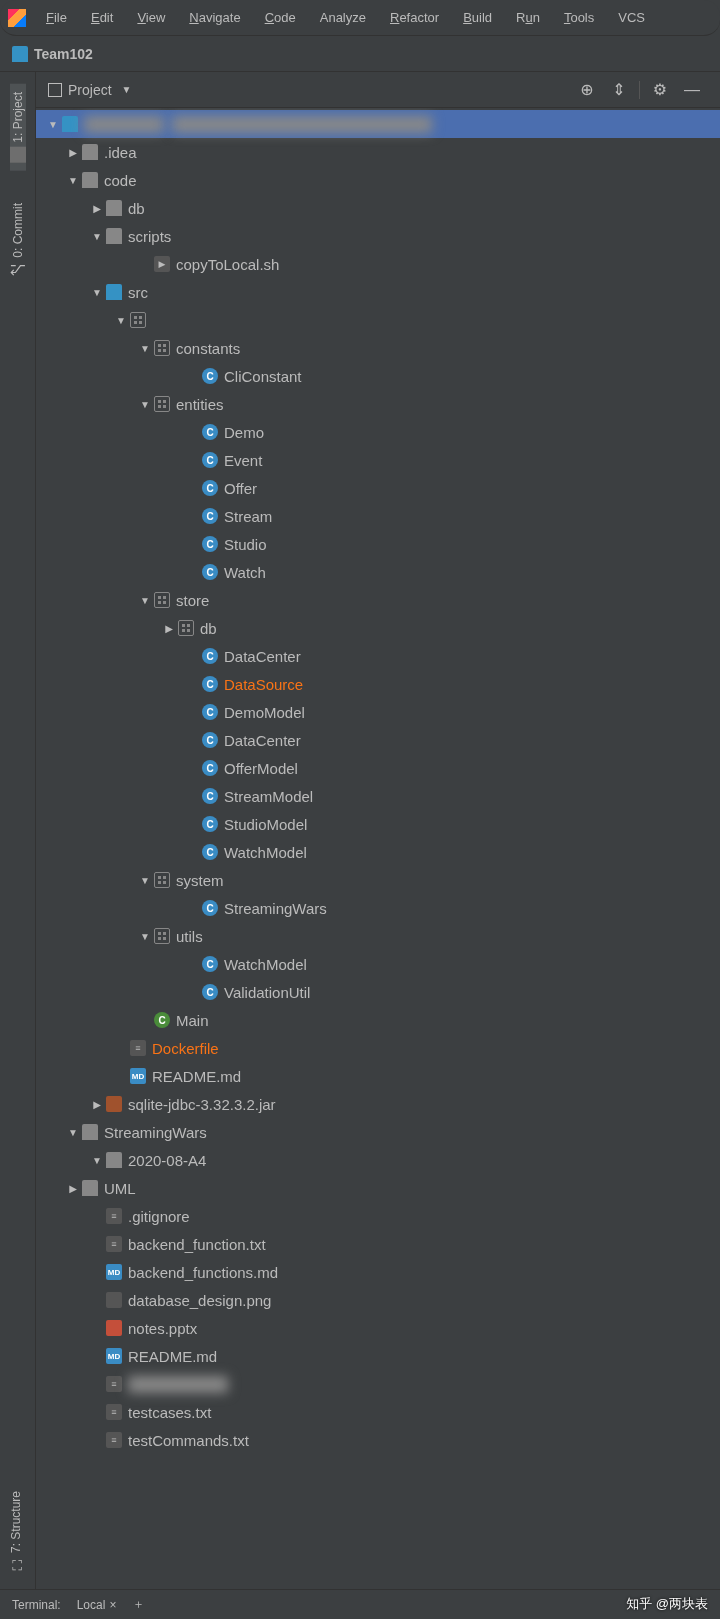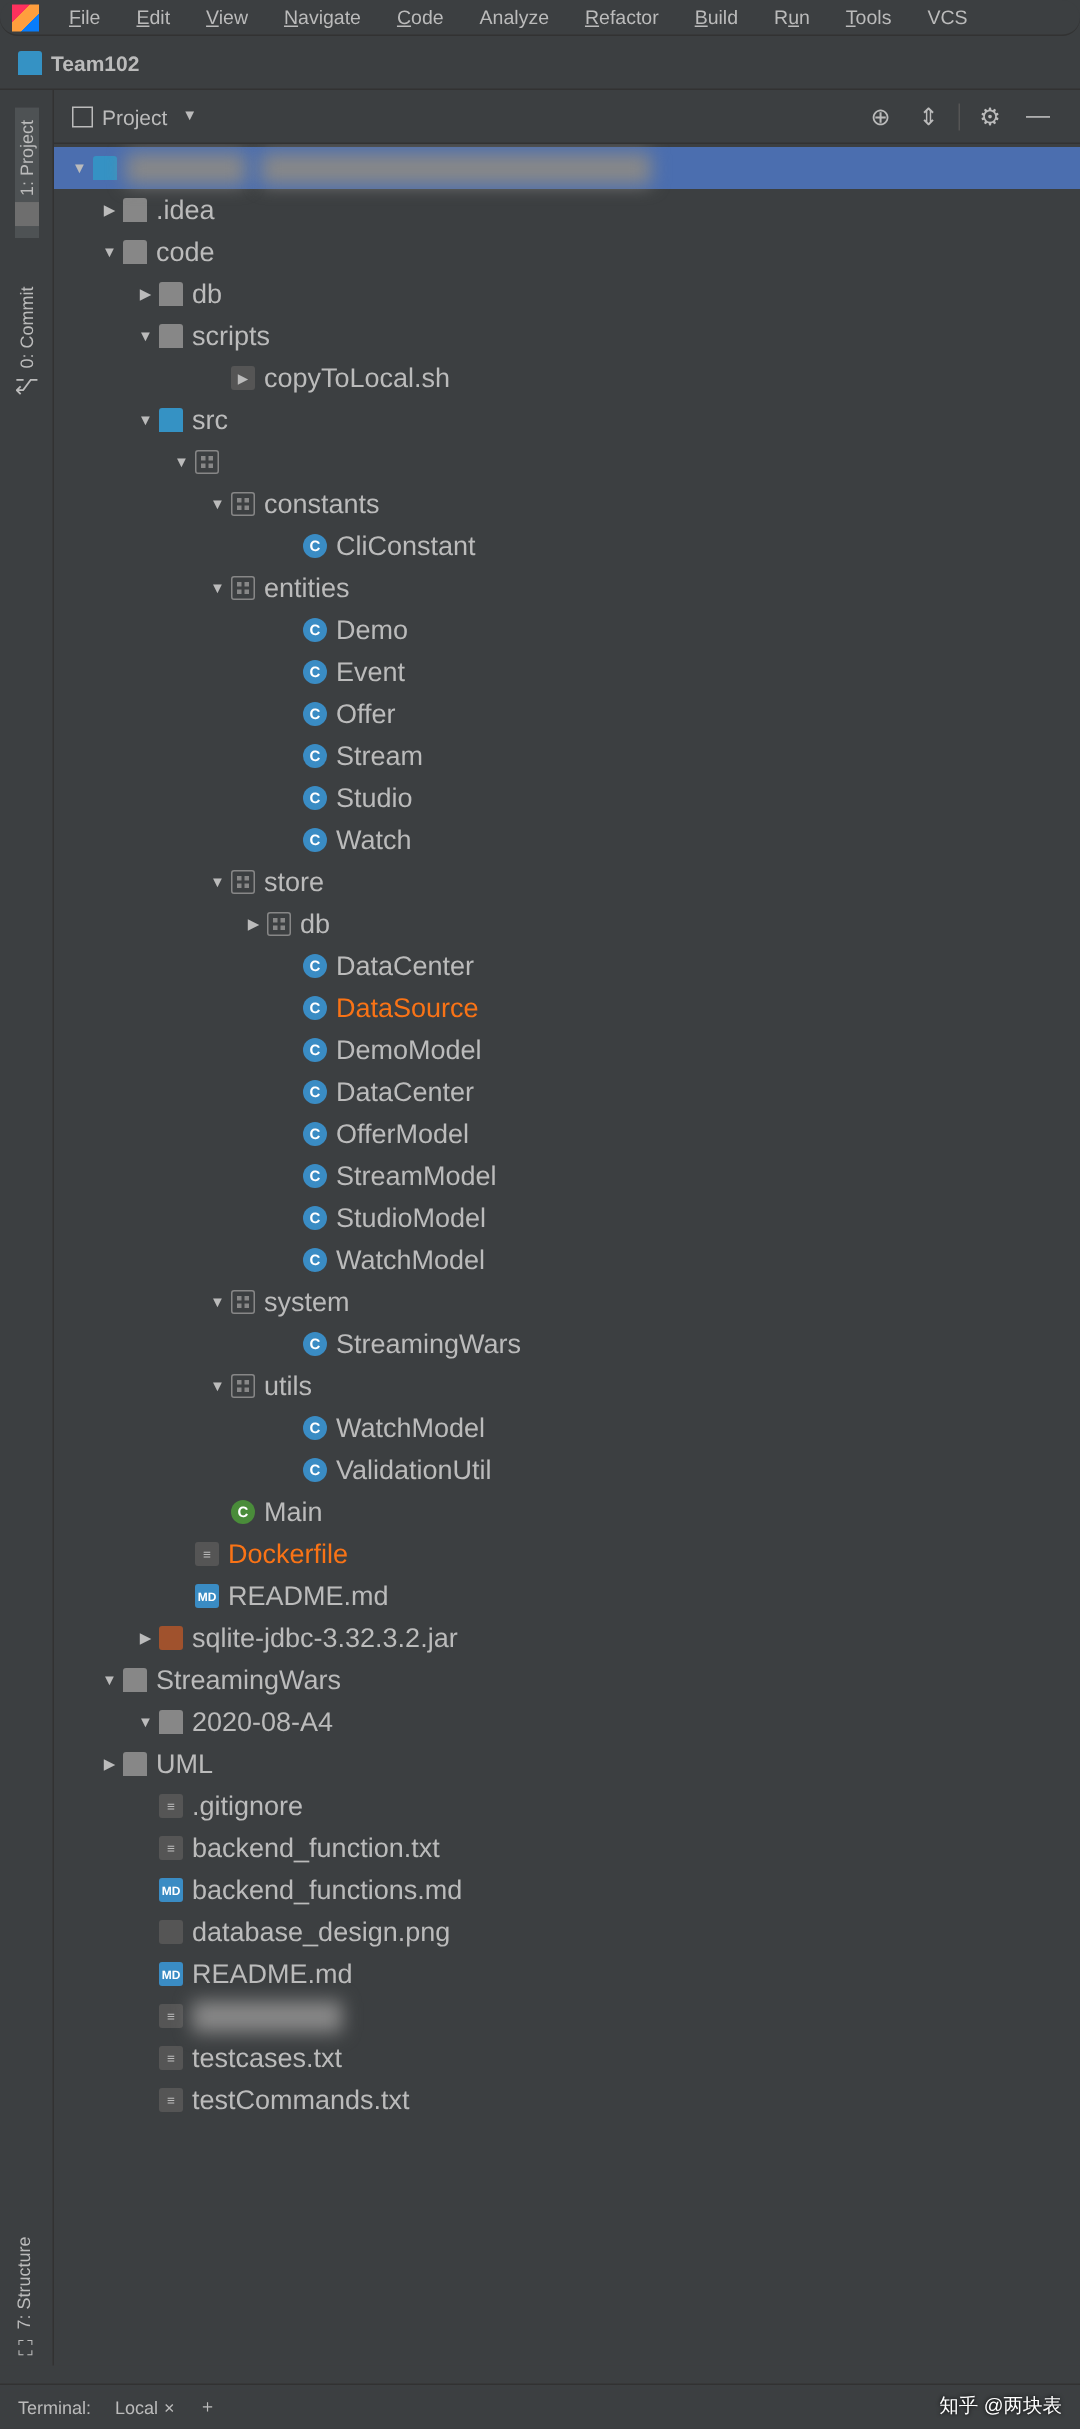--- a/index.html
+++ b/index.html
@@ -1,18 +1,18 @@
 <!DOCTYPE html>
 <html><head>
   <meta charset="utf-8">
   <style>
     * { margin: 0; padding: 0; box-sizing: border-box; font-family: -apple-system, "Segoe UI", sans-serif; }
     body { width: 720px; height: 1619px; background: #3c3f41; color: #bbbbbb; font-size: 13px; overflow: hidden; position: relative; }
     
-    .menubar { display: flex; align-items: center; height: 24px; background: #3c3f41; padding: 0 8px; gap: 4px; border-bottom: 1px solid #323232; border-radius: 16px; }
+    .menubar { display: flex; align-items: center; height: 36px; background: #3c3f41; padding: 0 8px; gap: 4px; border-bottom: 1px solid #323232; border-radius: 16px; }
     .app-icon { width: 18px; height: 18px; background: linear-gradient(135deg, #fe315d 0%, #fe315d 33%, #ff9e3d 33%, #ff9e3d 66%, #087cfa 66%, #087cfa 100%); margin-right: 6px; }
     .menu-item { padding: 4px 10px; cursor: pointer; color: #bbbbbb; font-size: 13px; }
     .menu-item .u { text-decoration: underline; }
     
     .breadcrumb { height: 36px; display: flex; align-items: center; padding: 0 12px; background: #3c3f41; border-bottom: 1px solid #323232; }
     .breadcrumb span { font-weight: bold; color: #bbbbbb; font-size: 14px;}
     
     .main { display: flex; height: calc(100% - 72px - 30px); }
     
     .left-sidebar { width: 36px; background: #3c3f41; border-right: 1px solid #323232; display: flex; flex-direction: column; align-items: center; padding-top: 12px; gap: 24px; }
@@ -41,21 +41,21 @@
     .node-icon.package { background:#3c3f41; border:1px solid #878787; border-radius:2px;position:relative;}
     .node-icon.package::after{content:"";position:absolute;top:3px;left:3px;width:3px;height:3px;background:#878787;box-shadow:5px 0 #878787,0 5px #878787,5px 5px #878787;}
     .node-icon.class-run { background:#4a8c3a; border-radius:50%; color:#fff; font-weight:bold; font-size:10px; position:relative;}
     .node-icon.class-alt { background:#3a8cc4; border-radius:50%; color:#fff; font-weight:bold; font-size:10px;}
     .node-icon.file-sh { background:#555; border-radius:2px; color:#bbb; font-size:9px;}
     .node-icon.file-generic { background:#555; border-radius:2px; color:#bbb; font-size:9px;}
     .node-icon.file-md { background:#3a8cc4; border-radius:2px; color:#fff; font-size:8px; font-weight:bold;}
     .node-icon.file-jar { background:#a0522d; border-radius:2px;}
     .node-icon.file-img { background:#555; border-radius:2px;}
     .node-icon.file-ppt { background:#c44f3a; border-radius:2px;}
-    .node-label { font-size: 18px; color: #bbbbbb; }
+    .node-label { font-size: 15px; color: #bbbbbb; }
     .tree-row.selected .node-label { color:#fff; }
     .node-label.link { color: #f97316; }
     .blur { filter: blur(6px); background:#888; color:transparent; display:inline-block; border-radius:2px;}
     
     .bottom-bar { position:absolute; bottom:0; left:0; right:0; height:30px; background:#3c3f41; border-top:1px solid #323232; display:flex; align-items:center; padding:0 12px; gap:16px;}
     .bottom-tab { font-size:12px; color:#bbbbbb; cursor:pointer; display:flex;align-items:center;gap:4px;}
     .watermark { position:absolute; bottom:6px; right:12px; color:#fff; font-size:13px; text-shadow:0 0 3px #000;}
   </style>
 </head>
 <body>
@@ -366,20 +366,26 @@
         </div>
       <div class="tree-row">
           <span class="indent" style="width:44px"></span>
           <span class="arrow blank">▶</span>
           <span class="node-icon file-img"></span>
           <span class="node-label">database_design.png</span>
         </div>
       <div class="tree-row">
           <span class="indent" style="width:44px"></span>
           <span class="arrow blank">▶</span>
+          <span class="node-icon file-ppt"></span>
+          <span class="node-label">notes.pptx</span>
+        </div>
+      <div class="tree-row">
+          <span class="indent" style="width:44px"></span>
+          <span class="arrow blank">▶</span>
           <span class="node-icon file-md">MD</span>
           <span class="node-label">README.md</span>
         </div>
       <div class="tree-row">
           <span class="indent" style="width:44px"></span>
           <span class="arrow blank">▶</span>
           <span class="node-icon file-generic">≡</span>
           <span class="node-label"><span class="blur" style="width:100px">x</span></span>
         </div>
       <div class="tree-row">

